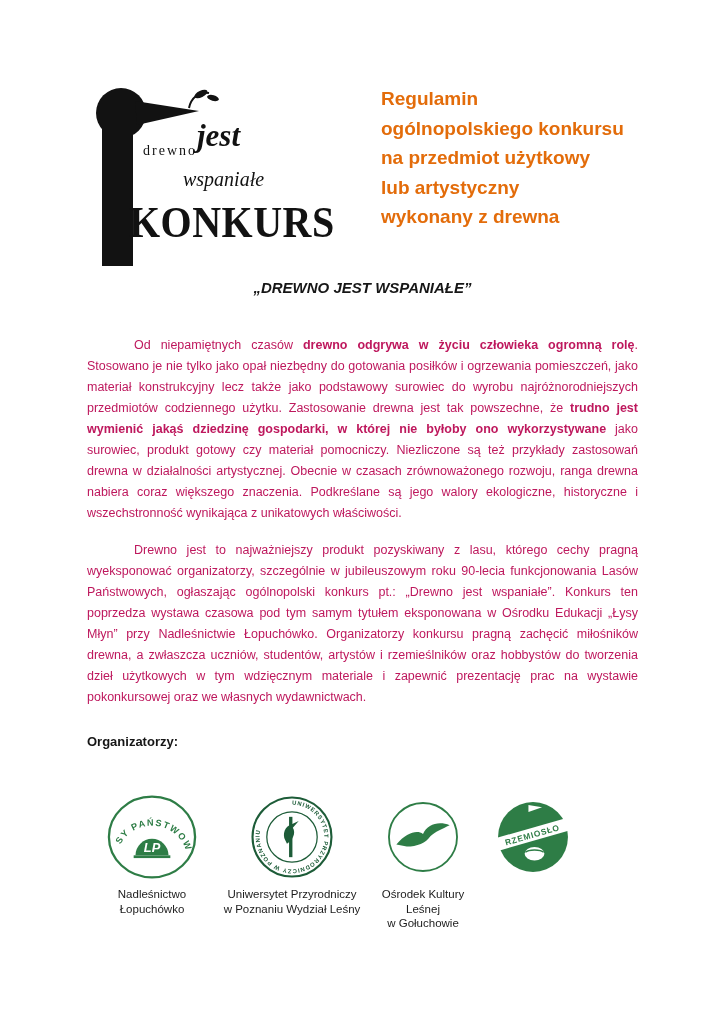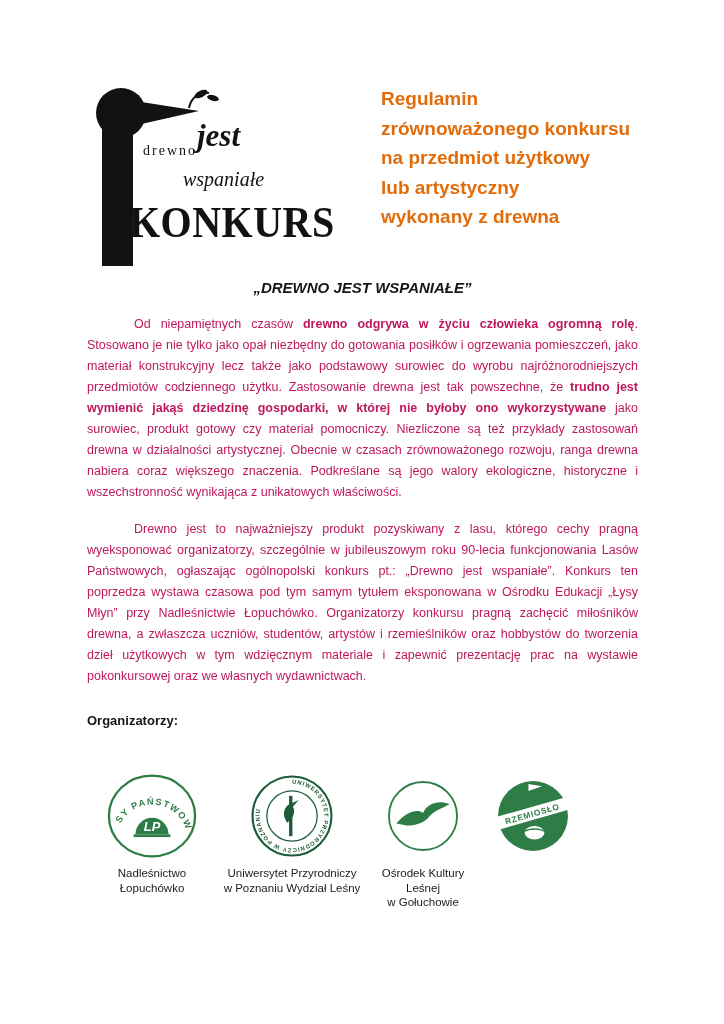--- a/index.html
+++ b/index.html
@@ -15,21 +15,21 @@
   .lg-jest { left:112px; top:32px; font-family:"Liberation Serif", serif; font-style:italic; font-weight:700; font-size:31px;text-align:center; }
   .lg-wspaniale { left:98px; top:82px; font-family:"Liberation Serif", serif; font-style:italic; font-size:20px; }
   .lg-konkurs { left:44px; top:110px; font-family:"Liberation Serif", serif; font-weight:700; font-size:40px; letter-spacing:0.5px; transform:scaleY(1.12); transform-origin:top left; }
 
   
   .doc-title { position:absolute; left:381px; top:84px; width:265px;
     font-size:19px; line-height:29.5px; font-weight:700; color:#E36C0A; white-space:pre-line; }
 
   
   .body-flow { position:absolute; left:87px; top:279px; width:551px; }
-  .subtitle { text-align:center; font-weight:700; font-style:italic; font-size:15px; margin-bottom:18px; color:#161616; }
+  .subtitle { text-align:center; font-weight:700; font-style:italic; font-size:15px; margin-bottom:39px; color:#161616; }
   .para { text-align:justify; text-indent:47px; font-size:12.5px; line-height:21px; margin-bottom:16px; color:#be185d; }
   .para .b { font-weight:700; }
   .org-heading { font-size:13px; font-weight:700; margin-top:26px; color:#161616; }
 
   
   .org-row { display:flex; align-items:flex-start; margin-top:42px; }
   .org { display:flex; flex-direction:column; align-items:center; }
   .org-1 { width:130px; }
   .org-2 { width:150px; }
   .org-3 { width:112px; }
@@ -52,21 +52,21 @@
       <ellipse cx="128" cy="12" rx="6" ry="2.8" fill="#121212" transform="rotate(15 128 12)"></ellipse>
       <rect x="17" y="40" width="31" height="140" fill="#121212"></rect>
     </svg>
     <span class="lg-drewno">drewno</span>
     <span class="lg-jest">jest</span>
     <span class="lg-wspaniale">wspaniałe</span>
     <span class="lg-konkurs">KONKURS</span>
   </div>
 
   <h1 class="doc-title">Regulamin
-zrównoważonego konkursu
+ogólnopolskiego konkursu
 na przedmiot użytkowy
 lub artystyczny
 wykonany z drewna</h1>
 
   <div class="body-flow">
 
     <div class="subtitle">„DREWNO JEST WSPANIAŁE”</div>
 
     <p class="para"><span>Od niepamiętnych czasów </span><span class="b">drewno odgrywa w życiu człowieka ogromną rolę</span><span>. Stosowano je nie tylko jako opał niezbędny do gotowania posiłków i ogrzewania pomieszczeń, jako materiał konstrukcyjny lecz także jako podstawowy surowiec do wyrobu najróżnorodniejszych przedmiotów codziennego użytku. Zastosowanie drewna jest tak powszechne, że </span><span class="b">trudno jest wymienić jakąś dziedzinę gospodarki, w której nie byłoby ono wykorzystywane</span><span> jako surowiec, produkt gotowy czy materiał pomocniczy. Niezliczone są też przykłady zastosowań drewna w działalności artystycznej. Obecnie w czasach zrównoważonego rozwoju, ranga drewna nabiera coraz większego znaczenia. Podkreślane są jego walory ekologiczne, historyczne i wszechstronność wynikająca z unikatowych właściwości.</span></p>
     <p class="para"><span>Drewno jest to najważniejszy produkt pozyskiwany z lasu, którego cechy pragną wyeksponować organizatorzy, szczególnie w jubileuszowym roku 90-lecia funkcjonowania Lasów Państwowych, ogłaszając ogólnopolski konkurs pt.: „Drewno jest wspaniałe”. Konkurs ten poprzedza wystawa czasowa pod tym samym tytułem eksponowana w Ośrodku Edukacji „Łysy Młyn” przy Nadleśnictwie Łopuchówko. Organizatorzy konkursu pragną zachęcić miłośników drewna, a zwłaszcza uczniów, studentów, artystów i rzemieślników oraz hobbystów do tworzenia dzieł użytkowych w tym wdzięcznym materiale i zapewnić prezentację prac na wystawie pokonkursowej oraz we własnych wydawnictwach.</span></p>

